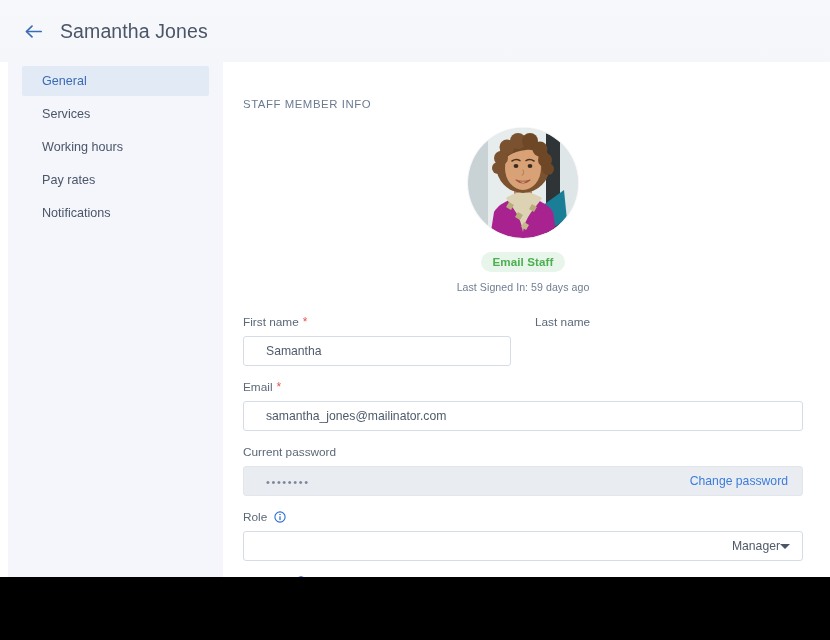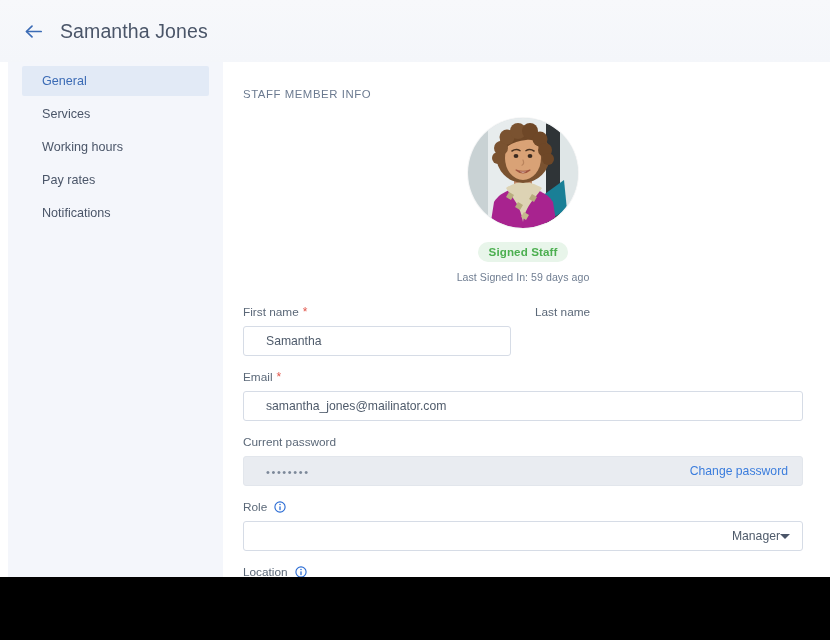--- a/index.html
+++ b/index.html
@@ -80,21 +80,21 @@
   }
   .nav-item + .nav-item { margin-top: 3px; }
   .nav-item.active {
     background: #e2eaf6;
     color: #3b6bb5;
   }
 
   
   .content {
     position: absolute;
-    left: 223px; top: 62px;
+    left: 223px; top: 72px;
     width: 607px;
     height: 515px;
     background: #ffffff;
     border-top-left-radius: 5px;
     overflow: hidden;
   }
   .content-inner {
     padding: 26px 27px 0 20px;
   }
   .section-label {
@@ -311,21 +311,21 @@
                 <ellipse cx="62" cy="38" rx="2.4" ry="2.1" fill="#3a2a20"></ellipse>
                 <path d="M44 33 q4 -2.6 8 -0.4" stroke="#4c3422" stroke-width="1.5" fill="none" stroke-linecap="round"></path>
                 <path d="M58 32.6 q4 -2.2 8 0.4" stroke="#4c3422" stroke-width="1.5" fill="none" stroke-linecap="round"></path>
 
                 <path d="M55 42 q1.6 4 -1 5.2" stroke="#b9835c" stroke-width="1.2" fill="none" stroke-linecap="round"></path>
                 <path d="M48 52 q7 6 14 0 q-7 2.6 -14 0 Z" fill="#ffffff" stroke="#a2553f" stroke-width="1.1" stroke-linejoin="round"></path>
               </g>
             </svg>
           </div>
 
-          <div class="badge">Signed Staff</div>
+          <div class="badge">Email Staff</div>
 
           <div class="last-signed">Last Signed In: 59 days ago</div>
         </div>
 
         <div class="form">
 
           <div class="form-row">
             <div class="field">
               <div class="field-label">
                 <span>First name</span>

